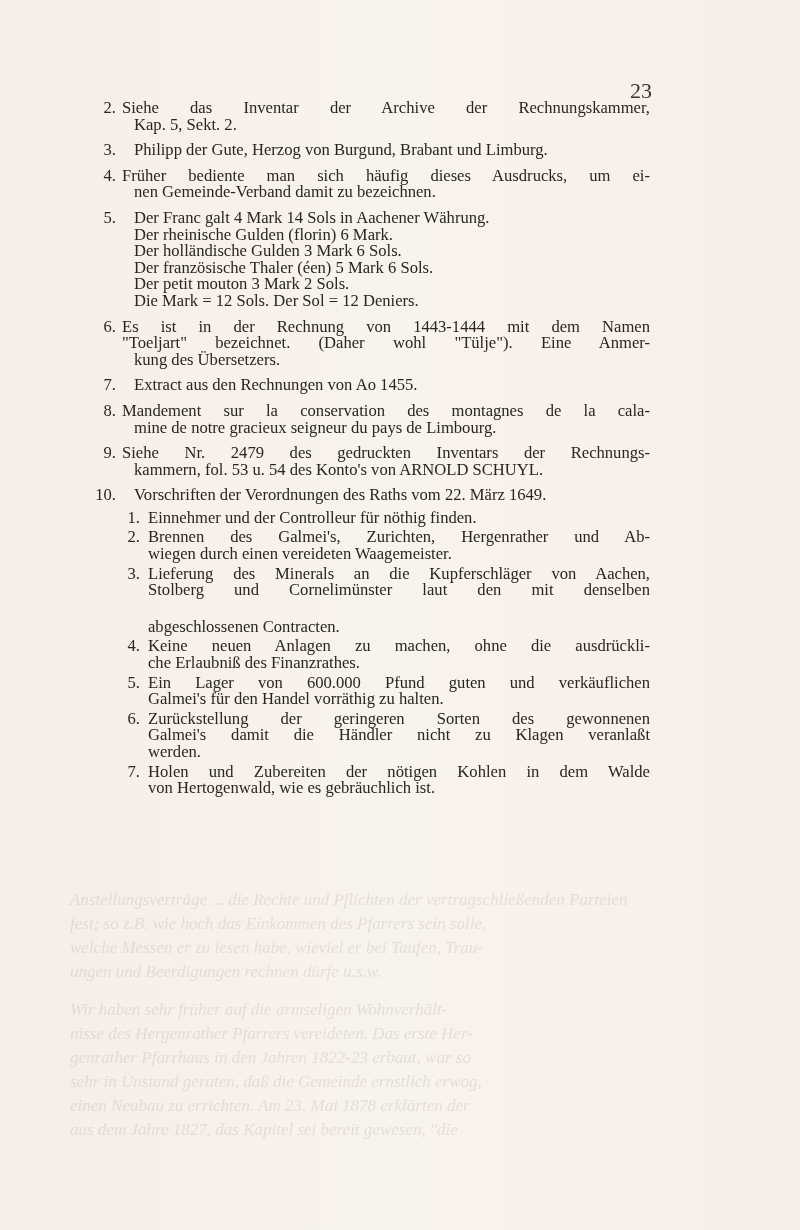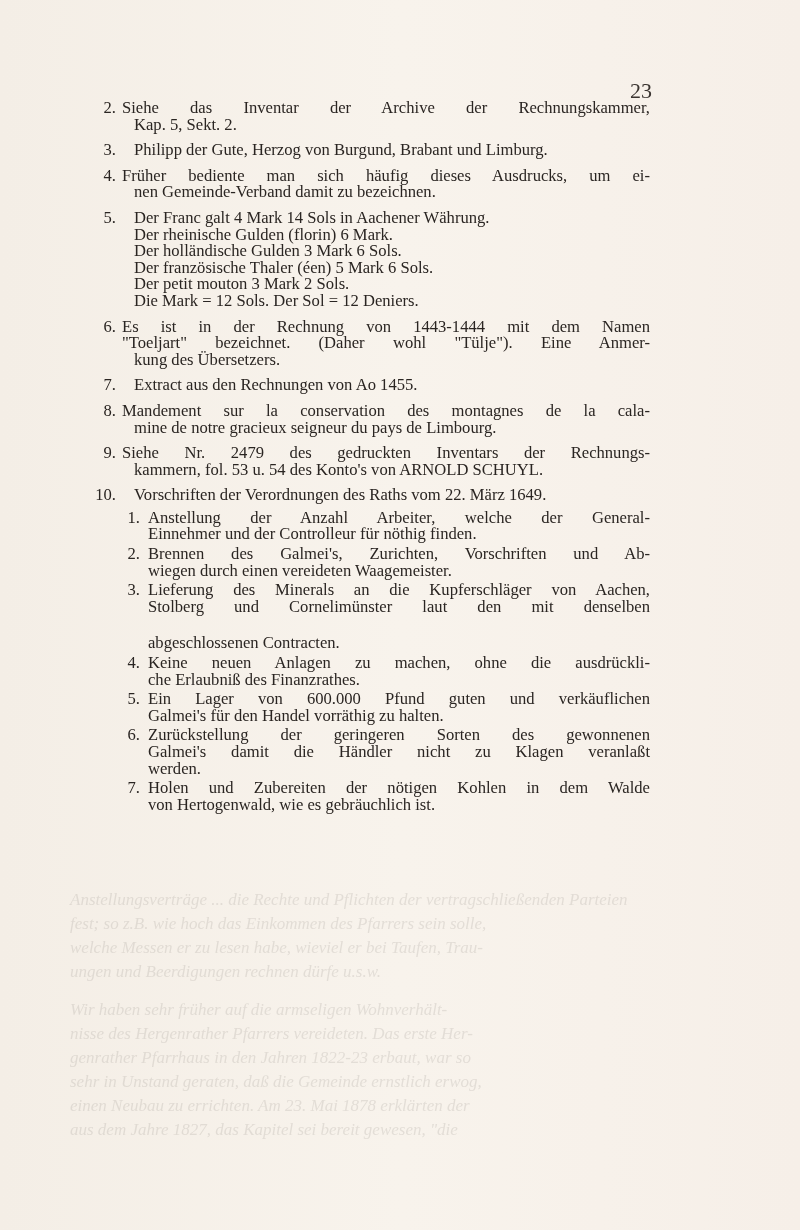--- a/index.html
+++ b/index.html
@@ -131,27 +131,26 @@
 
     <div class="note" style="margin-bottom:0;">
       <span class="num">10.</span>
       <span class="line last">Vorschriften der Verordnungen des Raths vom 22. März 1649.</span>
     </div>
 
     <div class="sublist">
 
       <div class="subnote">
         <span class="num">1.</span>
-        <span class="line">Anstellung der Anzahl Arbeiter, welche der General-</span>
         <span class="line last">Einnehmer und der Controlleur für nöthig finden.</span>
       </div>
 
       <div class="subnote">
         <span class="num">2.</span>
-        <span class="line">Brennen des Galmei's, Zurichten, Vorschriften und Ab-</span>
+        <span class="line">Brennen des Galmei's, Zurichten, Hergenrather und Ab-</span>
         <span class="line last">wiegen durch einen vereideten Waagemeister.</span>
       </div>
 
       <div class="subnote">
         <span class="num">3.</span>
         <span class="line">Lieferung des Minerals an die Kupferschläger von Aachen,</span>
         <span class="line">Stolberg und Cornelimünster laut den mit denselben</span>
         <span class="line last" style="margin-top:20px;">abgeschlossenen Contracten.</span>
       </div>
 

